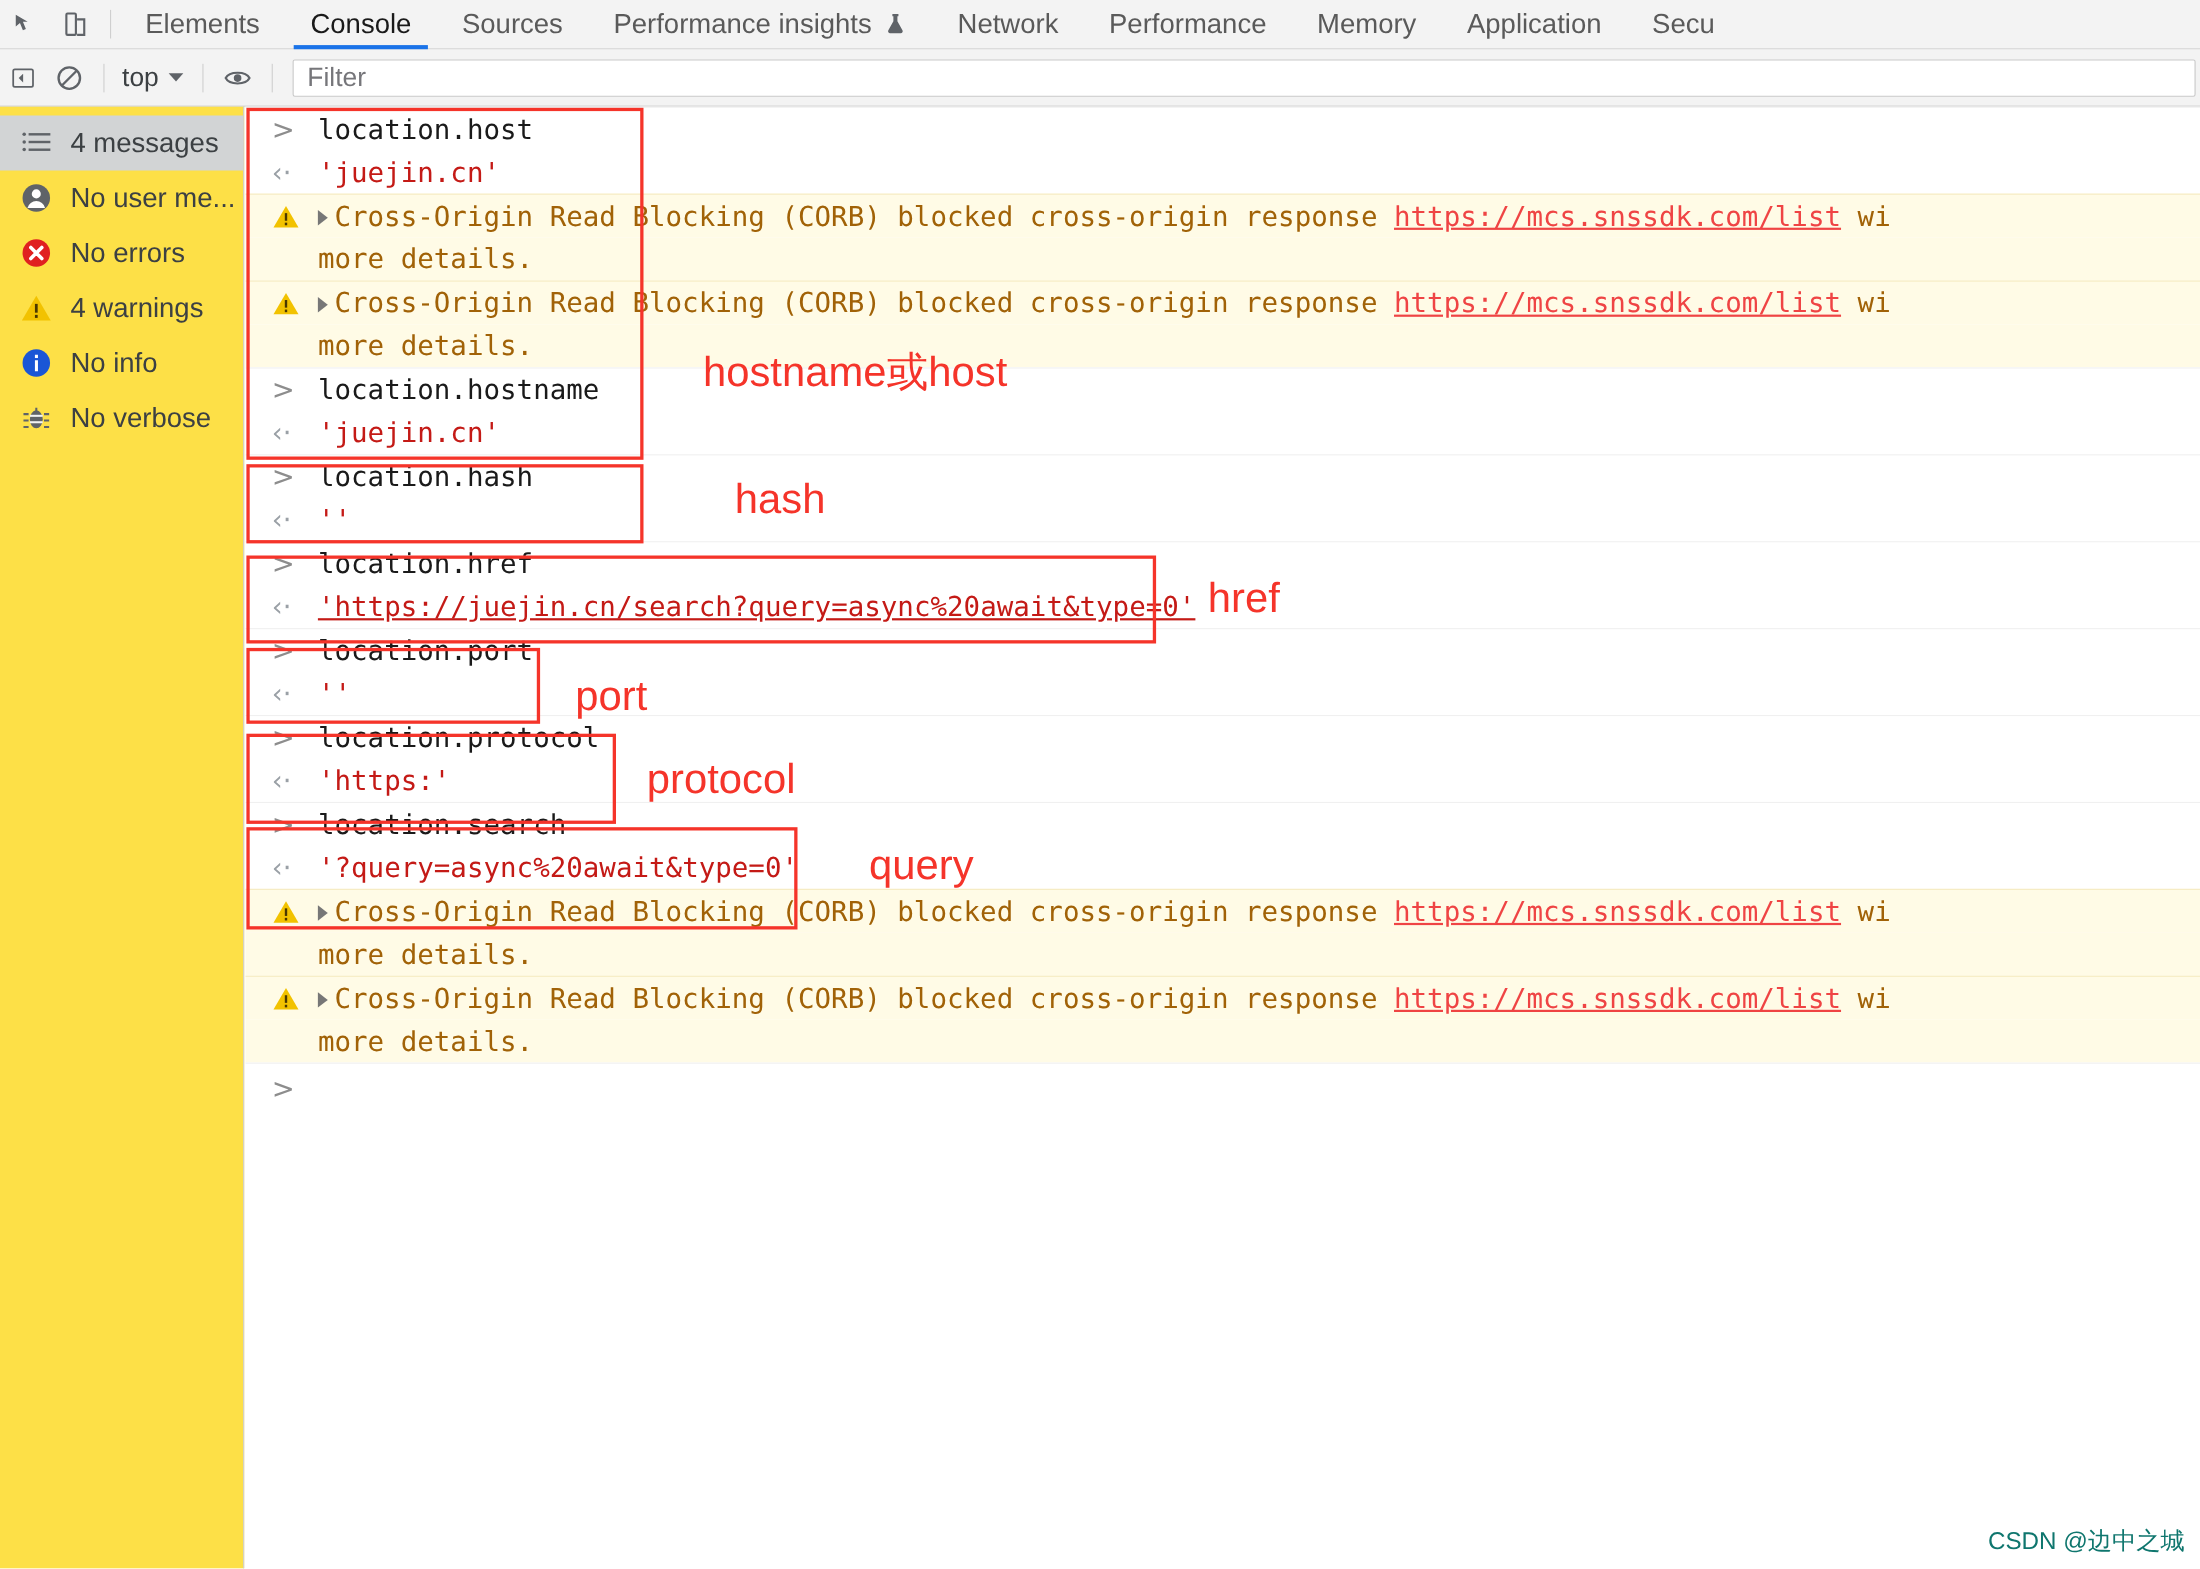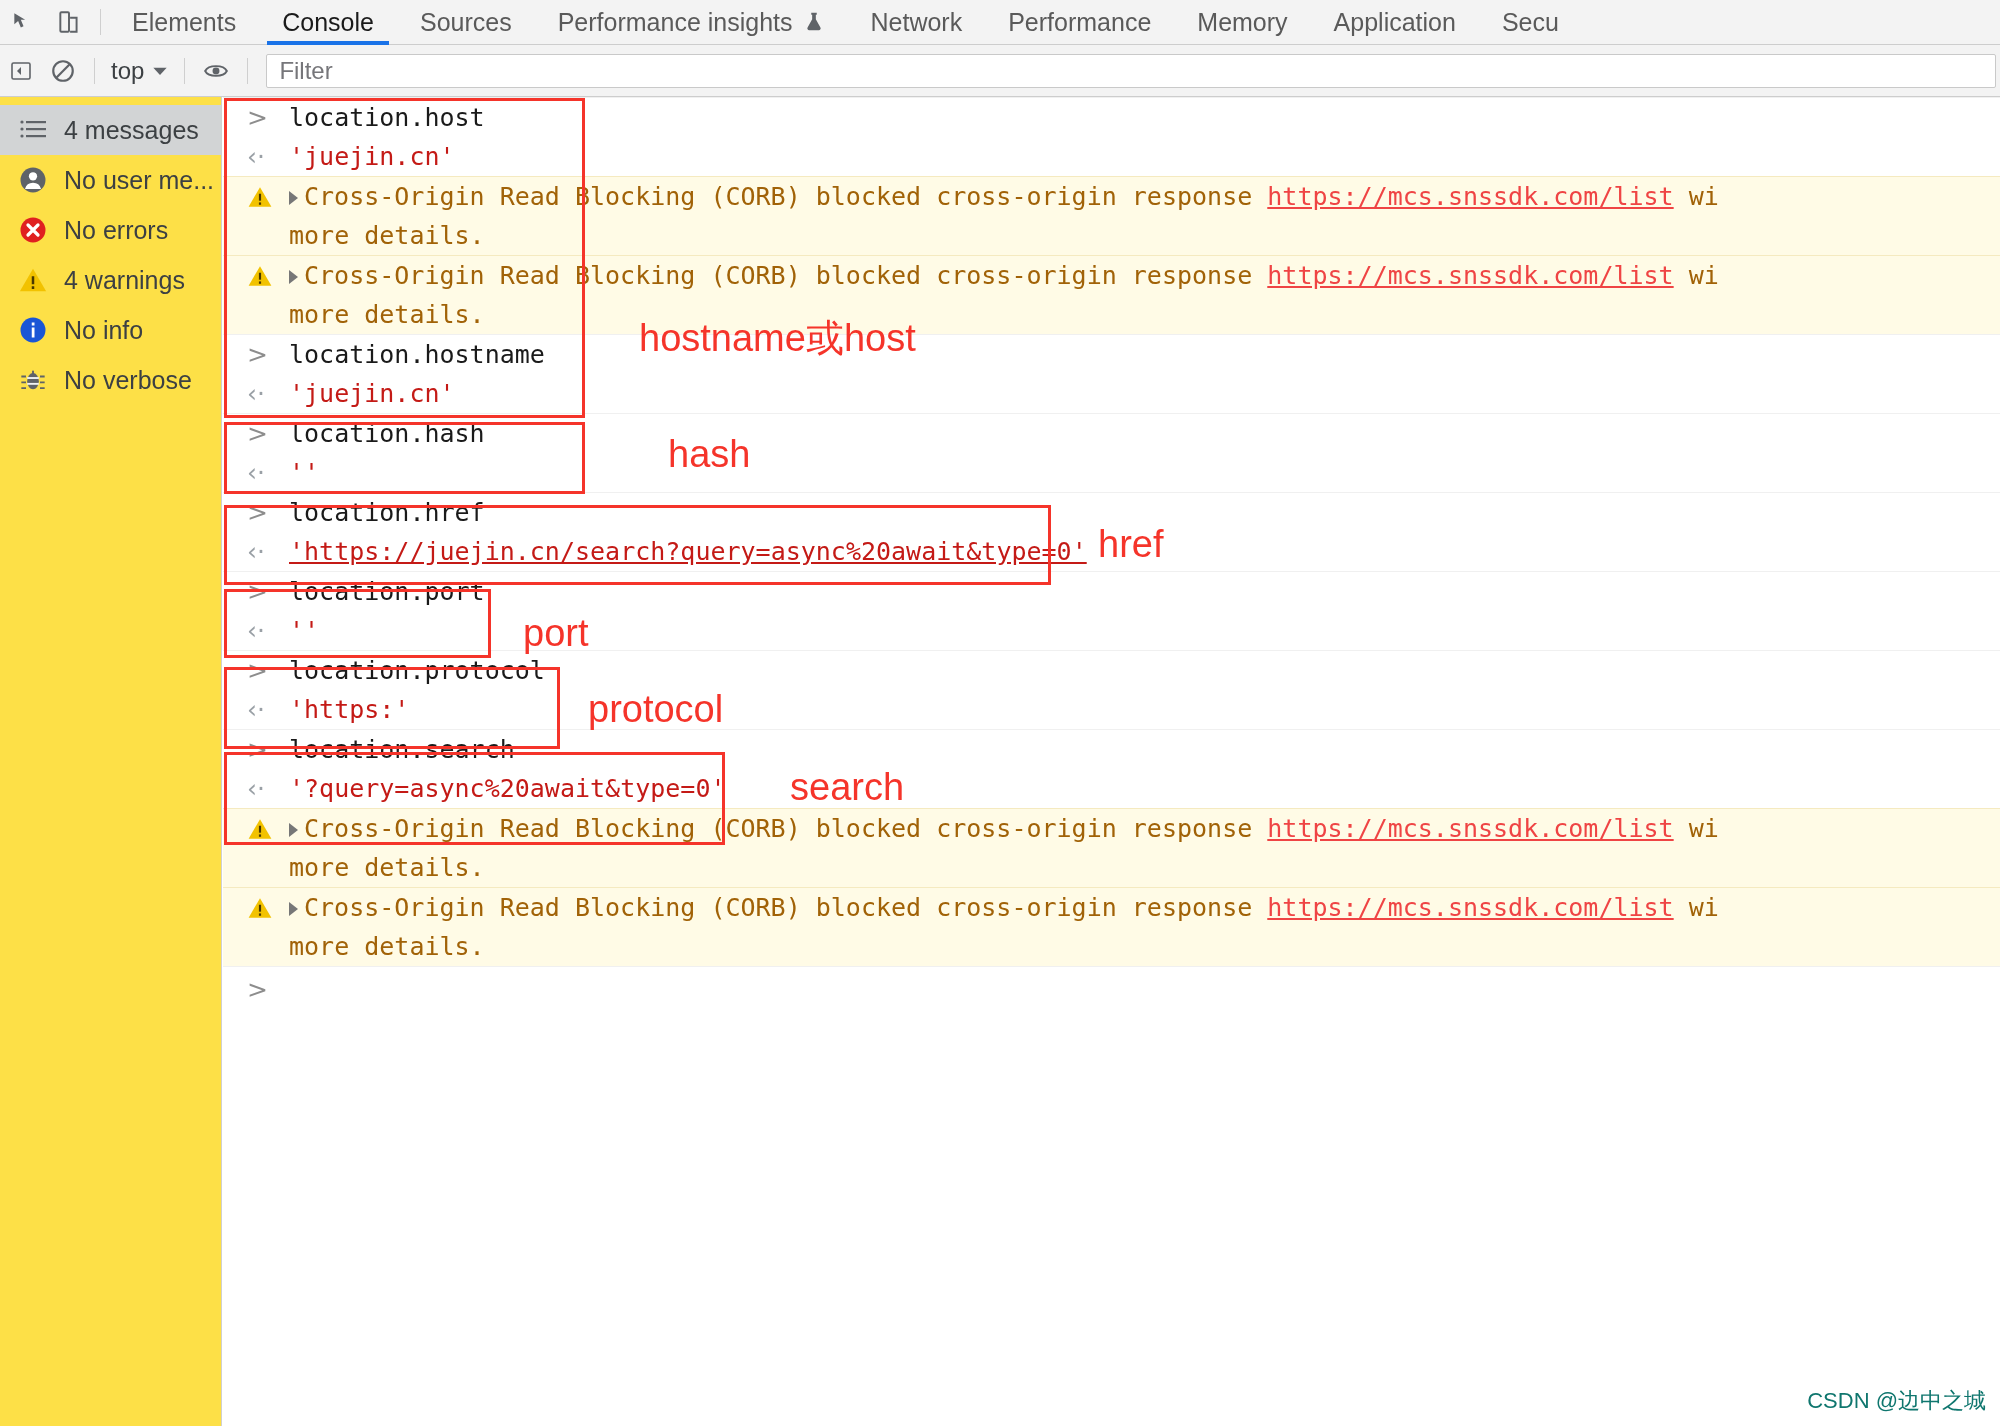--- a/index.html
+++ b/index.html
@@ -452,17 +452,17 @@
   <div class="redbox" style="left:224px; top:505px; width:827px; height:80px;"></div>
   <div class="redbox" style="left:224px; top:589px; width:267px; height:69px;"></div>
   <div class="redbox" style="left:224px; top:667px; width:336px; height:82px;"></div>
   <div class="redbox" style="left:224px; top:752px; width:501px; height:93px;"></div>
 
   <div class="annot" style="left:639px; top:313px;">hostname或host</div>
   <div class="annot" style="left:668px; top:433px;">hash</div>
   <div class="annot" style="left:1098px; top:523px;">href</div>
   <div class="annot" style="left:523px; top:612px;">port</div>
   <div class="annot" style="left:588px; top:688px;">protocol</div>
-  <div class="annot" style="left:790px; top:766px;">search</div>
+  <div class="annot" style="left:790px; top:766px;">query</div>
 
   <div class="watermark">CSDN @边中之城</div>
 
 </div>
 
 </body></html>

